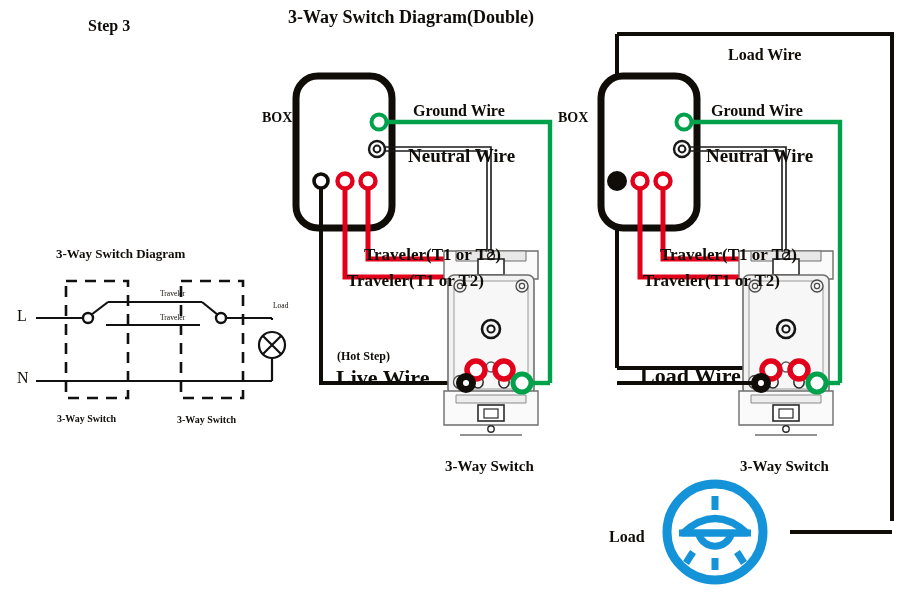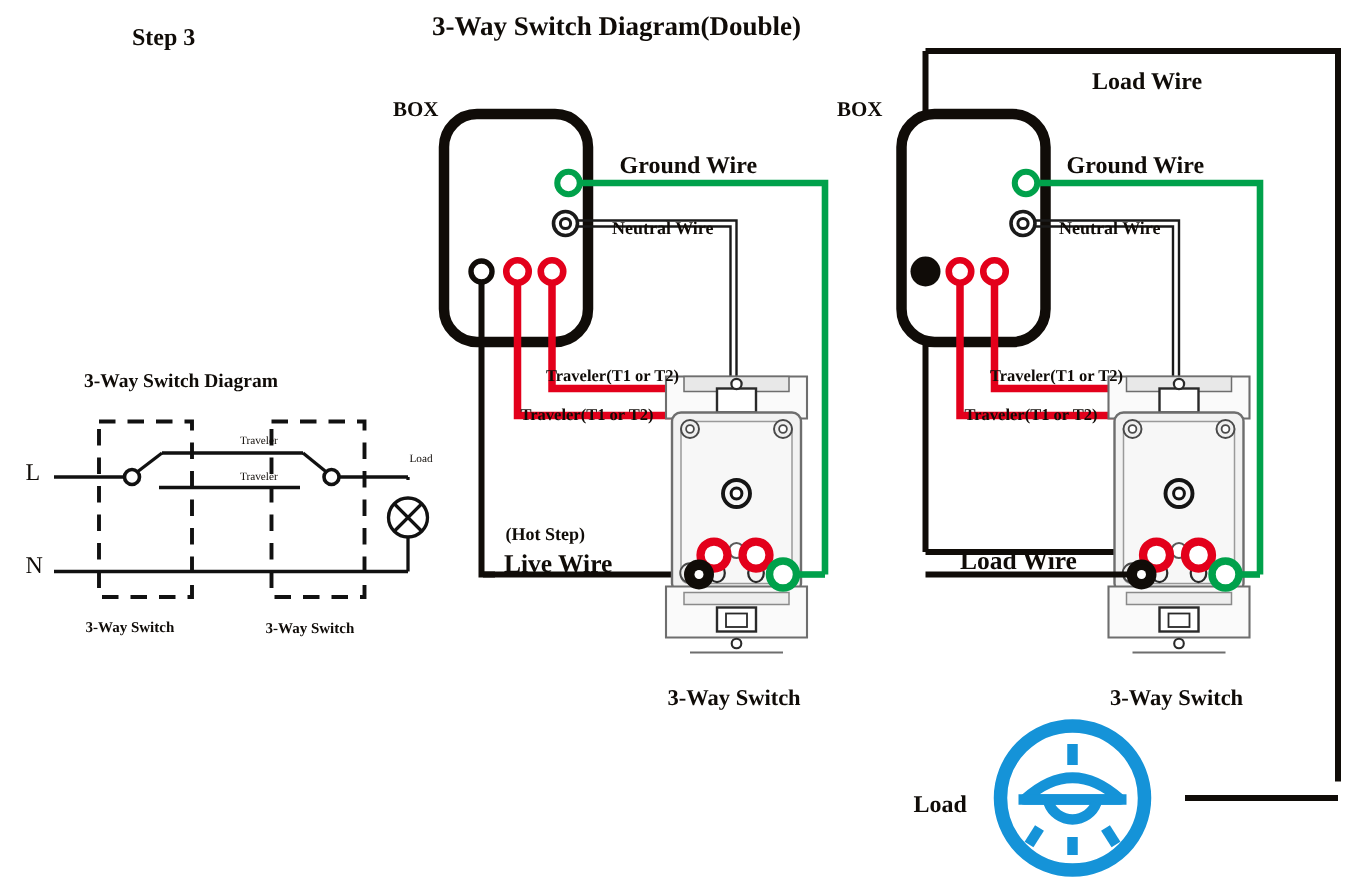--- a/index.html
+++ b/index.html
@@ -3,26 +3,26 @@
 <meta charset="utf-8">
 <style>
   html,body{margin:0;padding:0;background:#fff;}
   body{width:905px;height:595px;position:relative;overflow:hidden;
        font-family:"Liberation Serif","DejaVu Serif",serif;color:#111;}
   #root{position:relative;width:797px;height:595px;}
   svg#canvas{position:absolute;left:0;top:0;width:905px;height:595px;}
   .lbl{position:absolute;white-space:nowrap;font-weight:bold;color:#100c08;line-height:1;}
   .t-step{font-size:16px;}
   .t-title{font-size:18px;text-align:center;}
-  .t-box{font-size:14px;}
+  .t-box{font-size:14px;margin-top:44px;}
   .t-wire{font-size:16px;}
-  .t-neutral{font-size:12px;}
-  .t-trav{font-size:11px;}
+  .t-neutral{font-size:19px;}
+  .t-trav{font-size:17px;}
   .t-hot{font-size:12px;}
-  .t-live{font-size:17px;text-align:right;}
+  .t-live{font-size:22px;text-align:right;}
   .t-sw{font-size:15px;}
   .t-load{font-size:16px;}
   .t-schem-title{font-size:13px;}
   .t-schem-small{font-size:10px;}
   .t-schem-tiny{font-size:7.5px;font-weight:normal;margin-left:21px;}
   .t-schem-ln{font-size:16px;font-weight:normal;}
 </style>
 </head>
 <body>
 

